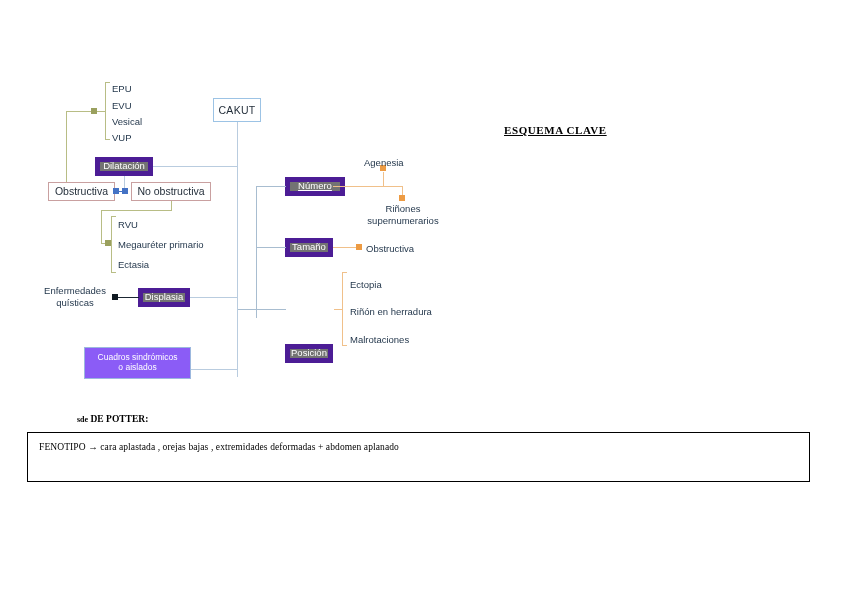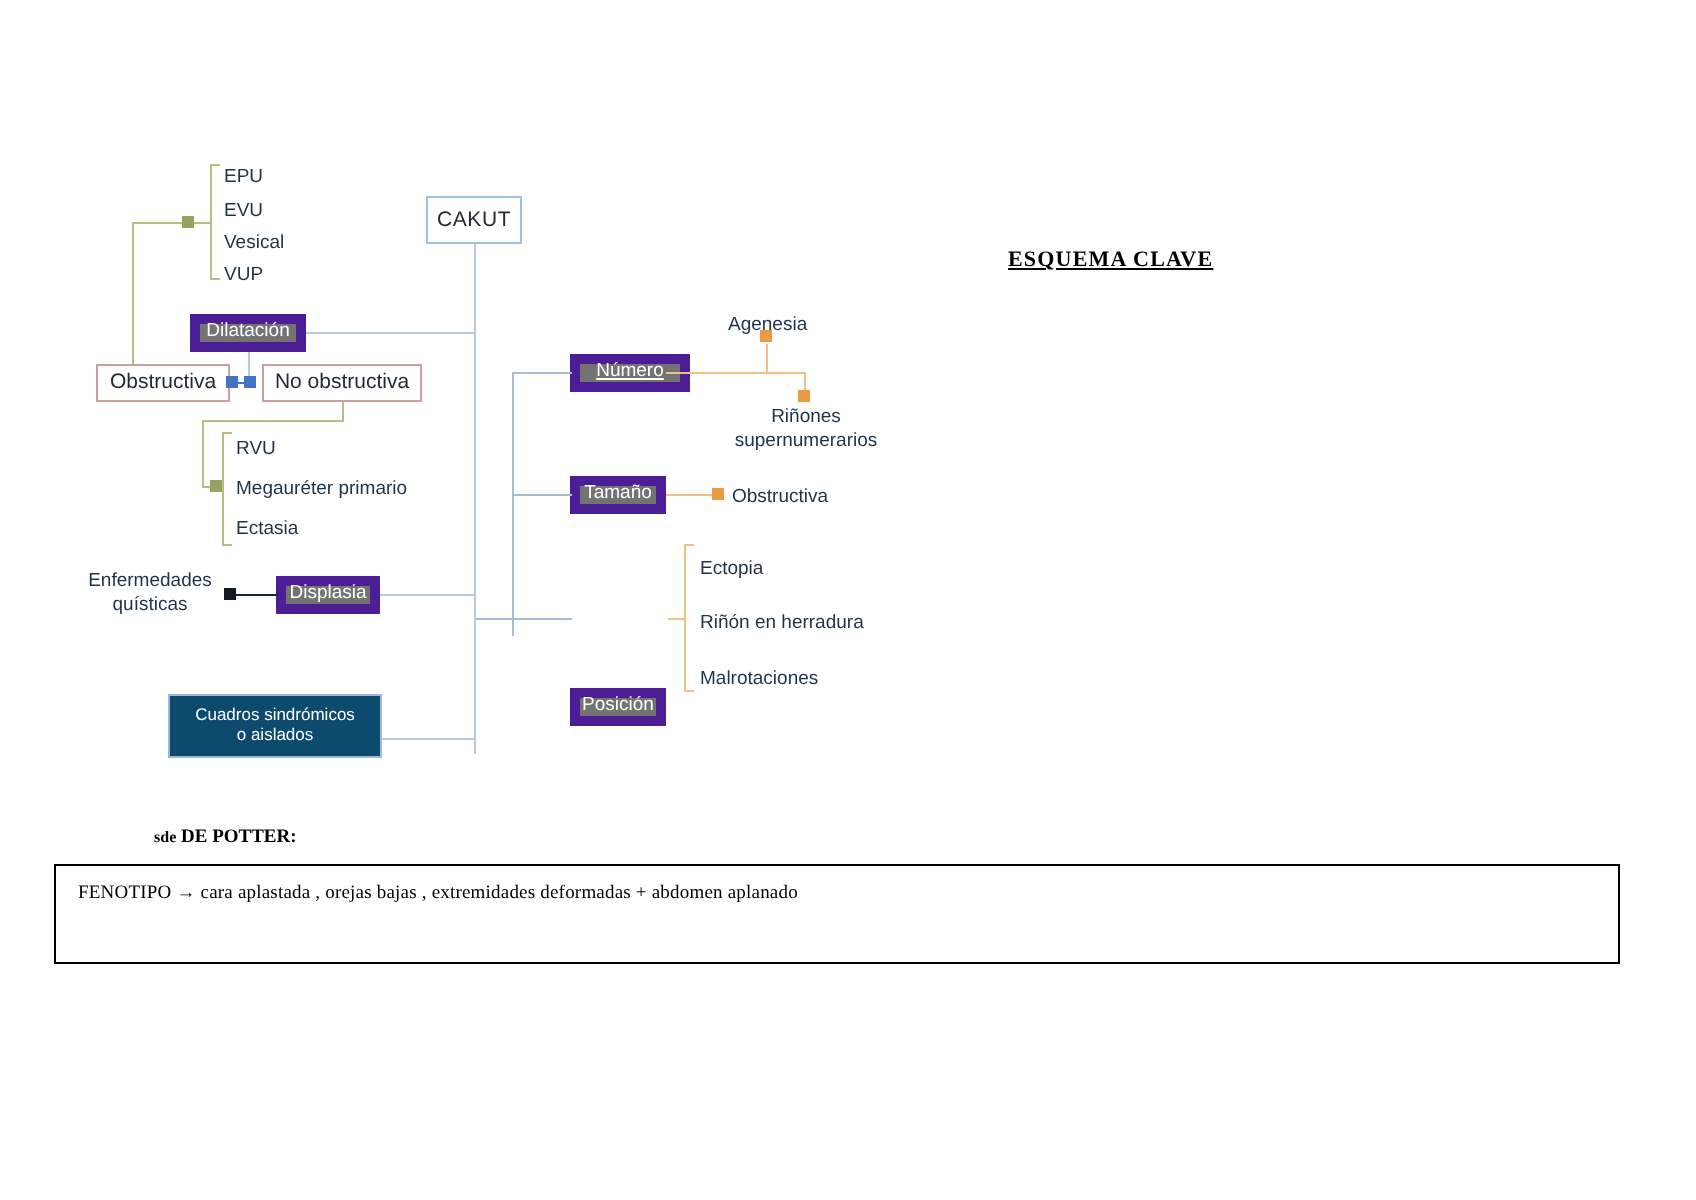--- a/index.html
+++ b/index.html
@@ -35,21 +35,21 @@
     color:#1f2a36;
     font-size:10.5px;
   }
   .box-blue{
     background:#737373;
     border:5px solid #4c1d95;
     color:#ffffff;
     font-size:9.5px;
   }
   .box-blue-soft{
-    background:#0c4a6e;
+    background:#8b5cf6;
     border:1px solid #9cb8de;
     color:#ffffff;
     font-size:8.5px;
   }
 
   
   .lbl{
     position:absolute;
     color:#1f3348;
     font-size:9.5px;

